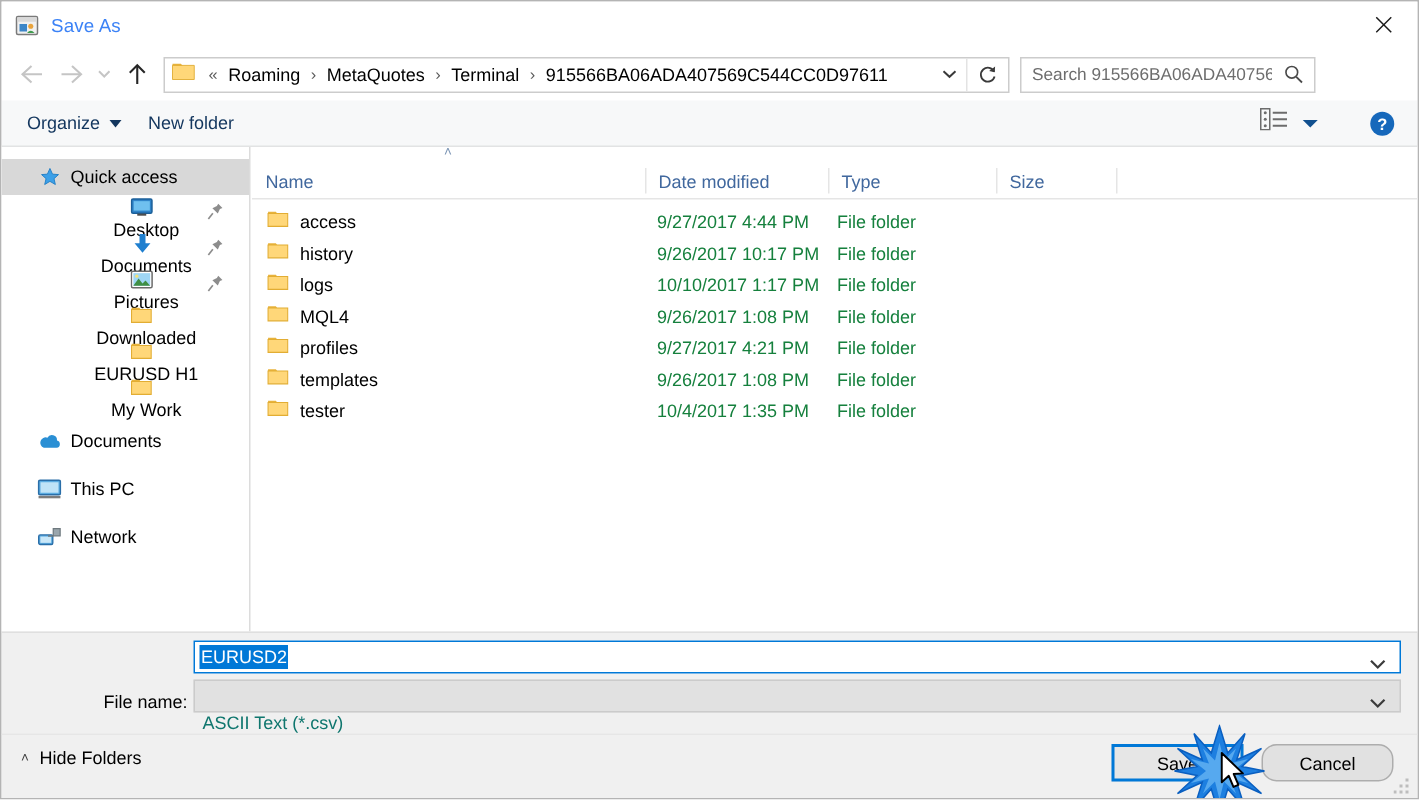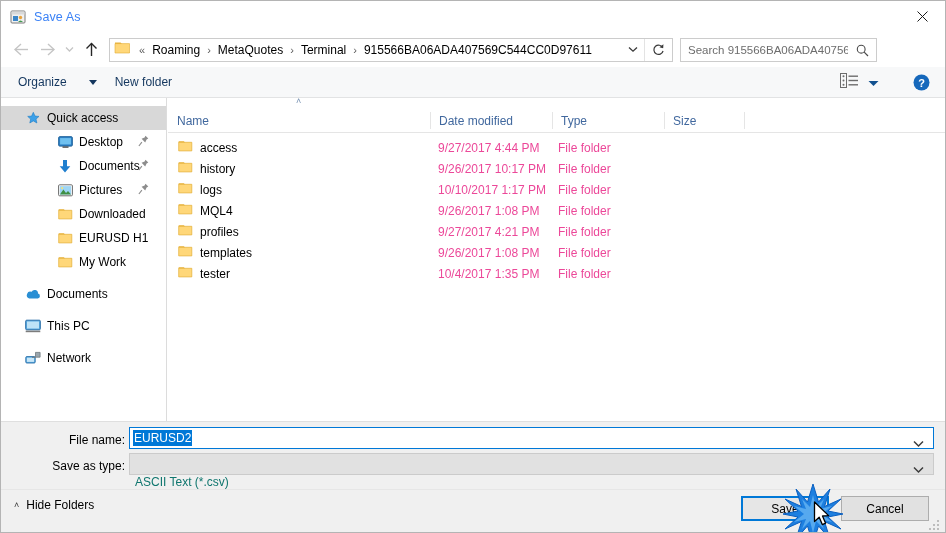--- a/index.html
+++ b/index.html
@@ -109,21 +109,21 @@
     width: 944px; height: 31px;
     background: #f7f8f9;
     border-bottom: 1px solid #e2e3e4;
     display: flex; align-items: center;
   }
   .cmd-item {
     font-size: 12px; color: #13365e;
     display: flex; align-items: center; height: 100%;
     padding: 0 9px;
   }
-  #cmd-organize { margin-left: 8px; gap: 16px; }
+  #cmd-organize { margin-left: 8px; }
   .cmd-caret {
     width: 0; height: 0; margin-left: 6px;
     border-left: 4px solid transparent;
     border-right: 4px solid transparent;
     border-top: 5px solid #13365e;
   }
   #view-group {
     position: absolute; right: 66px; top: 0; height: 100%;
     display: flex; align-items: center;
   }
@@ -152,21 +152,21 @@
     font-size: 12px; color: #000000;
     white-space: nowrap;
   }
   .nav-item.selected { background: #d8d8d8; }
   .nav-ico {
     width: 16px; height: 16px; flex: none;
     display: flex; align-items: center; justify-content: center;
     margin-right: 6px;
   }
   .nav-l0 { padding-left: 24px; }
-  .nav-l1 { padding-left: 56px; }
+  .nav-l1 { padding-left: 28px; flex-direction: column; }
   .nav-pin { position: absolute; right: 17px; top: 5px; }
   .nav-gap { height: 8px; }
 
   
   #filepane {
     position: absolute; left: 167px; top: 0;
     width: 777px; height: 323px;
     background: #ffffff;
   }
   #sort-indicator {
@@ -190,34 +190,34 @@
   }
   .row {
     position: relative; height: 21px;
   }
   .cell {
     position: absolute; top: 0; height: 21px;
     display: flex; align-items: center;
     font-size: 12px; color: #000000;
     white-space: nowrap;
   }
-  .cell-date, .cell-type { color: #ec4899; }
+  .cell-date, .cell-type { color: #15803d; }
   .row-folder-ico { position: absolute; left: 10px; top: 2px; }
 
   
   #formarea {
     position: absolute; left: 0; top: 420px;
     width: 944px; height: 68px;
     background: #f0f0f0;
     border-top: 1px solid #dfdfdf;
   }
   .form-label {
     position: absolute;
     font-size: 12px; color: #000000;
-    text-align: right; width: 110px;
+    text-align: right; width: 110px; margin-top: 28px;
   }
   #lbl-filename { left: 14px; top: 11px; }
   #lbl-savetype { left: 14px; top: 37px; }
 
   #filename-combo {
     position: absolute; left: 128px; top: 426px;
     width: 805px; height: 22px;
     border: 1px solid #0078d7;
     background: #ffffff;
     display: flex; align-items: center;
@@ -266,21 +266,21 @@
     border: 1px solid #adadad;
     font-size: 12px; color: #000000;
     display: flex; align-items: center; justify-content: center;
     font-family: "Liberation Sans", sans-serif;
   }
   #save-btn {
     left: 740px;
     border: 2px solid #0078d7;
     background: #e6e6e6;
   }
-  #cancel-btn { left: 840px; }
+  #cancel-btn { left: 840px; border-radius: 10px; }
 
   
   #click-burst {
     position: absolute; left: 781px; top: 482px;
     width: 62px; height: 62px;
     pointer-events: none; z-index: 9;
   }
   #mouse-cursor {
     position: absolute; left: 812px; top: 500px;
     width: 20px; height: 28px;

